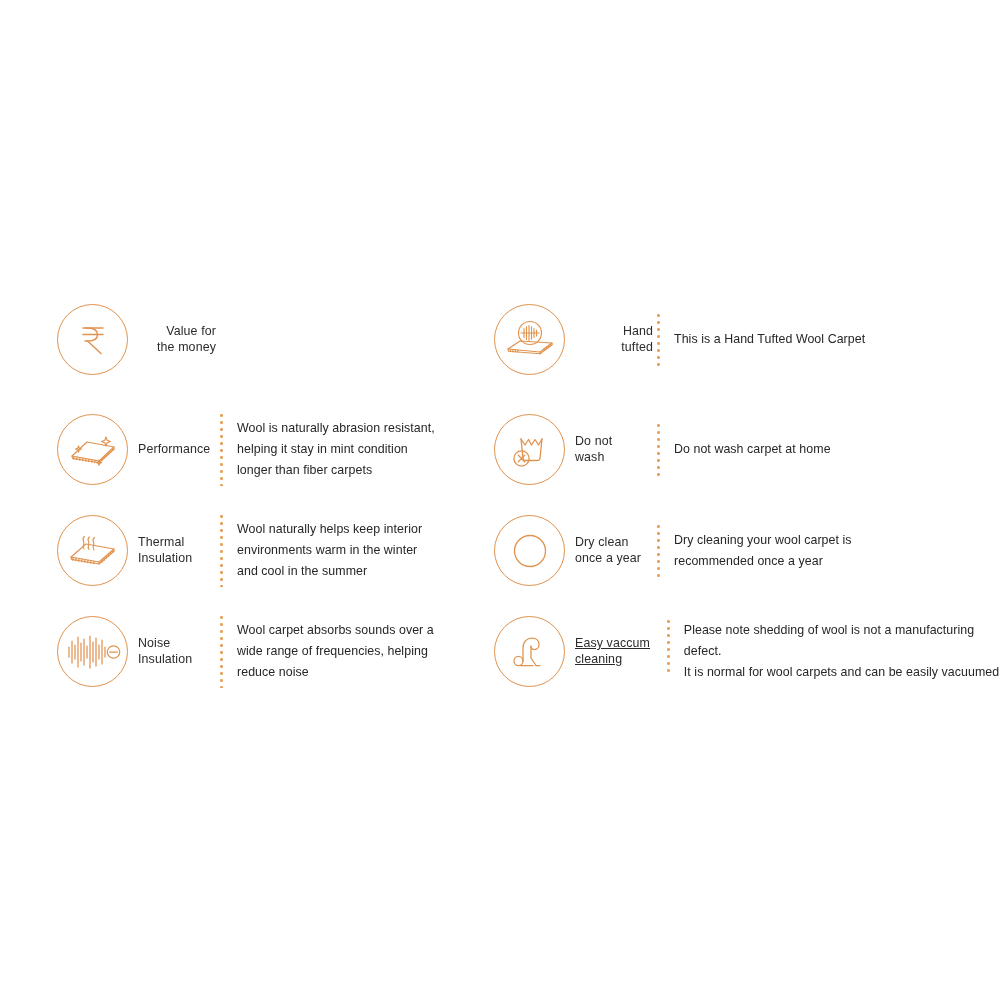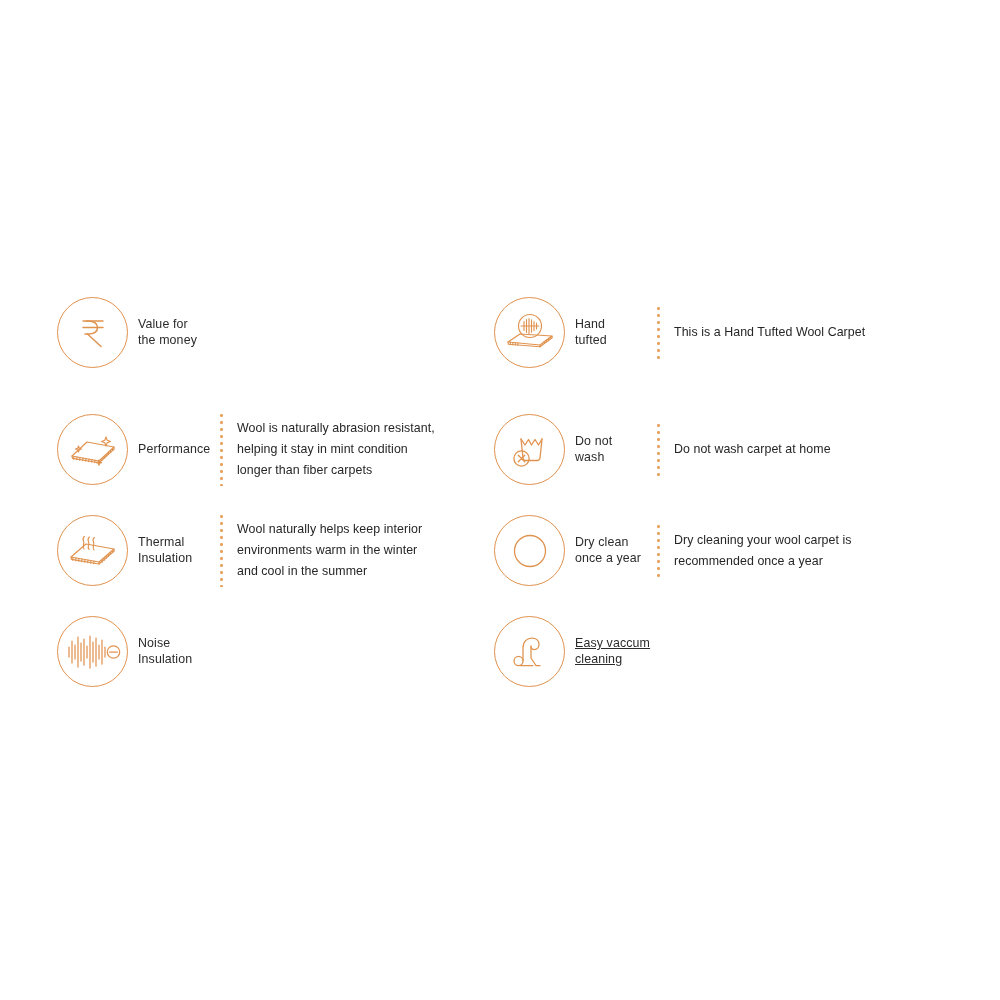--- a/index.html
+++ b/index.html
@@ -34,21 +34,21 @@
   .feature-item {
     position: absolute;
     display: flex;
     flex-direction: row;
     align-items: center;
   }
 
   
   .col-left  { left: 57px; }
   .col-right { left: 494px; }
-  .row-1 { top: 297px; }
+  .row-1 { top: 304px; text-align: right; }
   .row-2 { top: 414px; }
   .row-3 { top: 515px; }
   .row-4 { top: 616px; }
 
   .icon-circle {
     width: 71px;
     height: 71px;
     min-width: 71px;
     border: 1.1px solid #e0934f;
     border-radius: 50%;
@@ -193,20 +193,26 @@
             <path d="M35 16 V30"></path>
             <path d="M38 11 V35"></path>
             <path d="M41 18 V28"></path>
             <circle cx="49.5" cy="23" r="6.2"></circle>
             <path d="M45.6 23 H53.4"></path>
           </g>
         </svg>
       </div>
       <div class="feature-label">Noise
 Insulation</div>
+      <div class="body-col">
+        <div class="dot-divider"></div>
+        <div class="feature-desc">Wool carpet absorbs sounds over a
+wide range of frequencies, helping
+reduce noise</div>
+      </div>
     </div>
 
     <div class="feature-item col-right row-2 h-1">
       <div class="icon-circle">
         <svg width="46" height="46" viewBox="0 0 46 46" fill="none">
           <g stroke="#e0934f" stroke-width="1.3" stroke-linecap="round" stroke-linejoin="round" fill="none">
 
             <path d="M14 12 L16 31 C16.2 32.6 17.3 33.5 19 33.5 L30 33.5 C31.7 33.5 32.8 32.6 33 31 L35 12"></path>
             <path d="M14 12 L18 18 L21.5 12.5 L24.5 18 L28 12.5 L31.5 18 L35 12"></path>
 
@@ -273,16 +279,21 @@
 
             <path d="M25 18.2 L25 30 L30 37.5"></path>
             <path d="M17 33 C17 35.6 15 37.6 12.5 37.6 C10 37.6 8 35.6 8 33 C8 30.4 10 28.4 12.5 28.4 C15 28.4 17 30.4 17 33 Z"></path>
             <path d="M14.5 37.5 L27 37.5"></path>
             <path d="M30 37.5 L34 37.5"></path>
           </g>
         </svg>
       </div>
       <div class="feature-label wide">Easy vaccum
 cleaning</div>
+      <div class="body-col">
+        <div class="dot-divider"></div>
+        <div class="feature-desc">Please note shedding of wool is not a manufacturing defect.
+It is normal for wool carpets and can be easily vacuumed</div>
+      </div>
     </div>
 
   </div>
 </div>
 
 </body></html>

